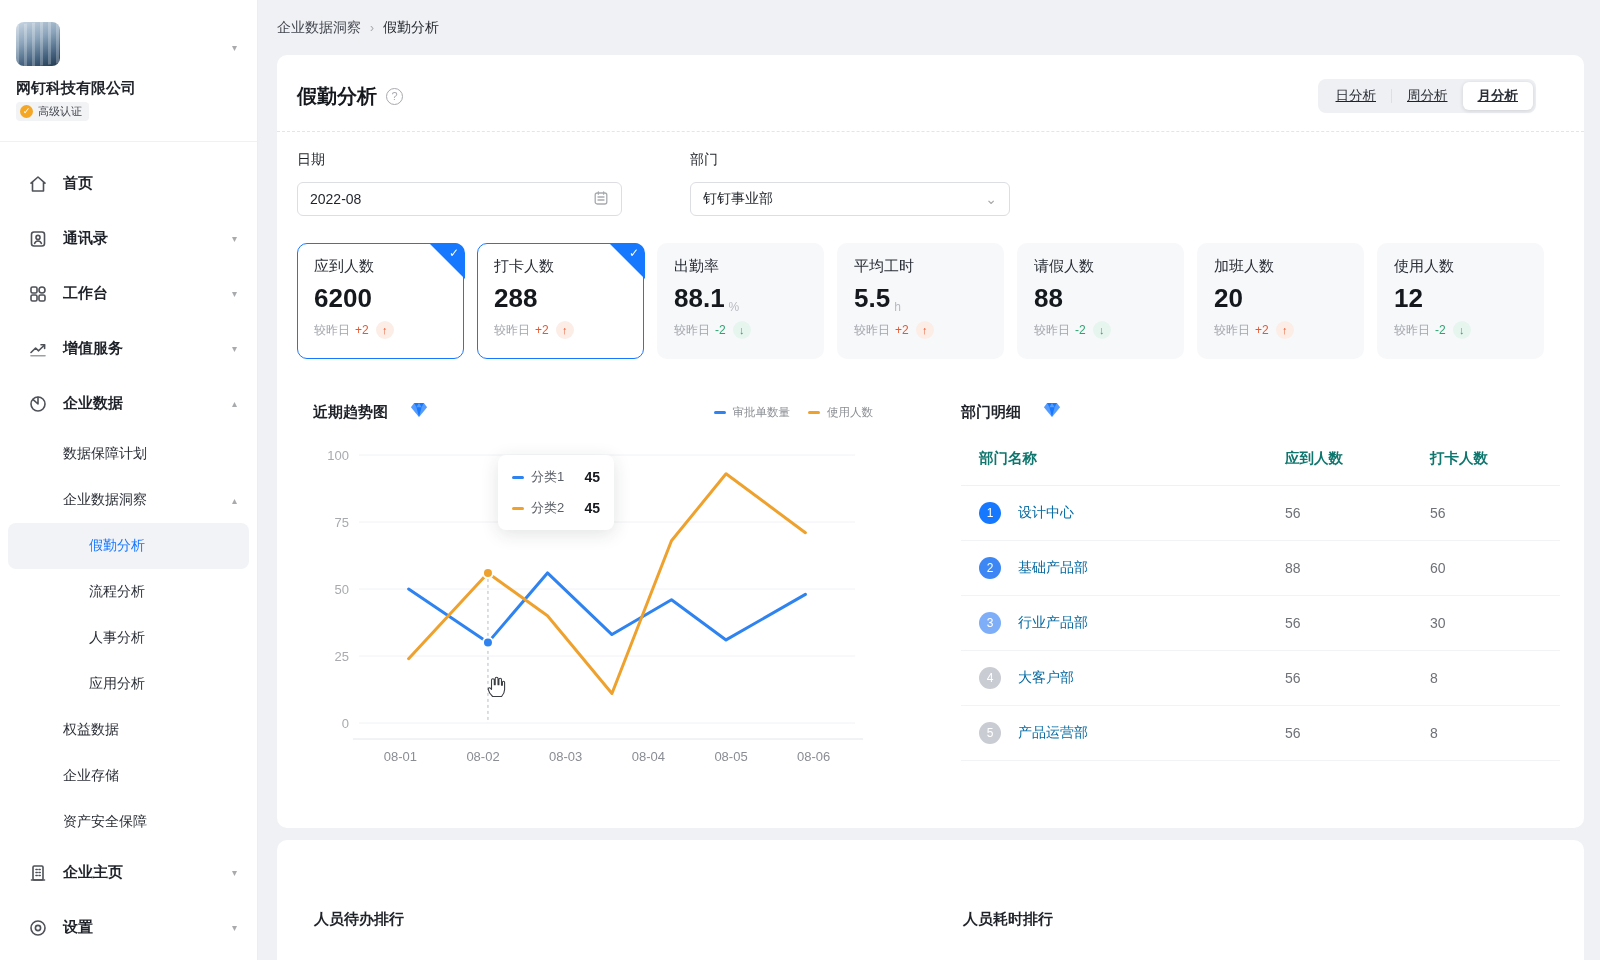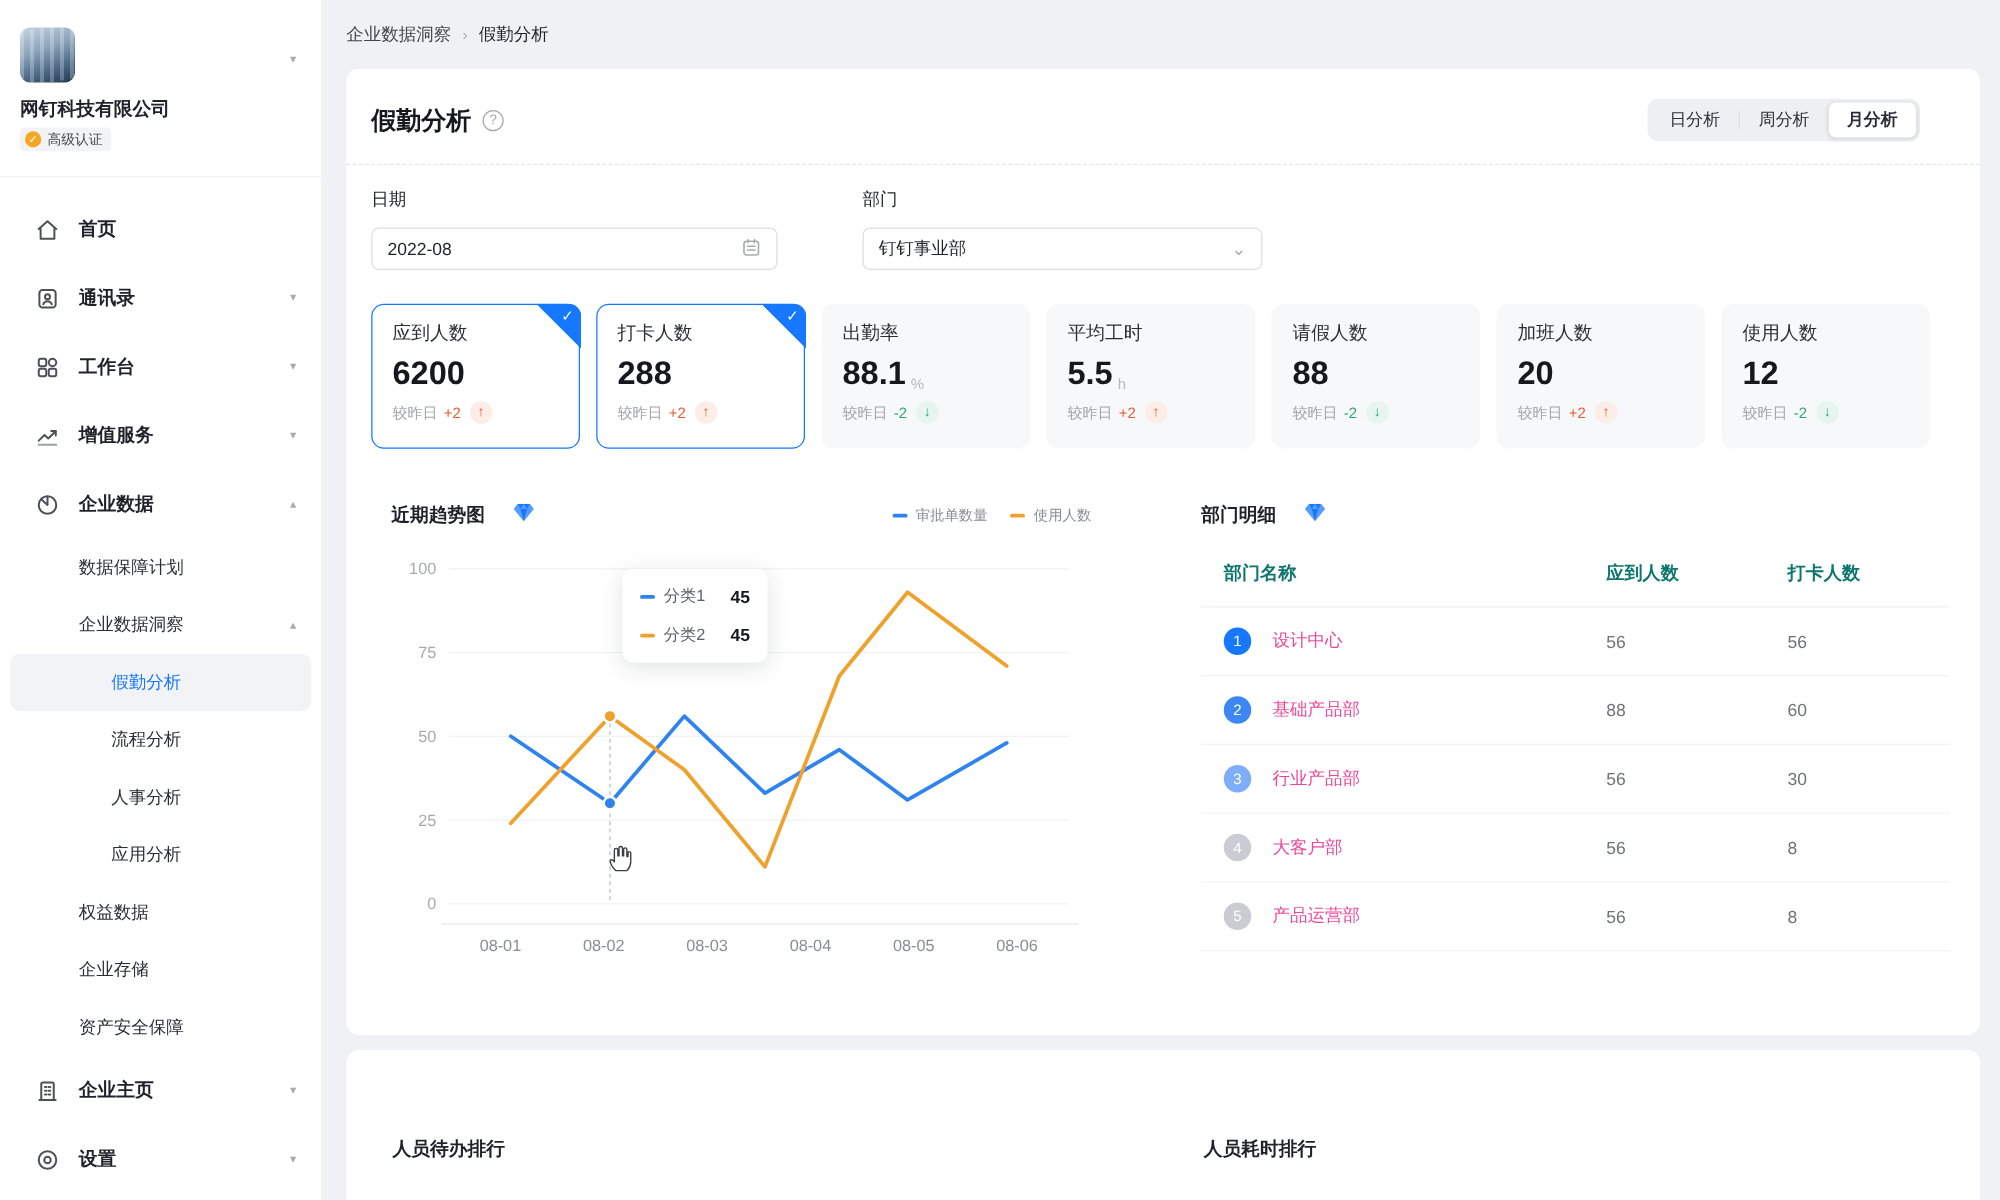--- a/index.html
+++ b/index.html
@@ -33,21 +33,21 @@
   .main{position:absolute;left:259px;top:0;right:0;bottom:0;background:#F0F1F5;}
   .breadcrumb{height:55px;display:flex;align-items:center;gap:9px;padding-left:18px;font-size:14px;}
   .bc-parent{color:#42464E;cursor:pointer;}
   .bc-sep{color:#A8AAAE;font-size:12px;}
   .bc-current{color:#1F2329;}
   .card{background:#fff;border-radius:10px;margin:0 16px 0 18px;}
   .card1{height:773px;position:relative;}
   .c1-head{display:flex;align-items:center;padding:24px 48px 0 20px;}
   .page-title{font-size:20px;font-weight:700;color:#15181D;}
   .help{width:17px;height:17px;border:1.4px solid #A8AAAE;border-radius:50%;color:#A8AAAE;font-size:11px;line-height:14px;text-align:center;margin-left:9px;cursor:pointer;}
-  .seg{margin-left:auto;background:#EFF0F3;border-radius:8px;padding:3px;display:flex;align-items:center;}
+  .seg{margin-left:auto;background:#EFF0F3;border-radius:8px;padding:3px;display:flex;align-items:center;text-decoration:underline;}
   .seg-item{padding:5px 15px;font-size:13.5px;color:#2A2E36;border-radius:6px;cursor:pointer;position:relative;}
   .seg-item.active{background:#fff;font-weight:700;box-shadow:0 1px 4px rgba(15,20,30,.14);}
   .seg-div{width:1px;height:14px;background:#DDDFE4;}
   .dashed{border-bottom:1px dashed #E3E5EA;margin-top:18px;}
   .filters{display:flex;gap:68px;padding:19px 0 0 20px;}
   .f-label{font-size:14px;color:#1F2329;margin-bottom:13px;}
   .f-box{height:34px;border:1px solid #DCDEE3;border-radius:6px;background:#fff;display:flex;align-items:center;padding:0 12px;font-size:14px;color:#1F2329;cursor:pointer;}
   .f-date{width:325px;}
   .f-dept{width:320px;}
   .f-box .ficon{margin-left:auto;color:#A8AAAE;}
@@ -77,21 +77,21 @@
   .tooltip{position:absolute;width:116px;background:#fff;border-radius:8px;box-shadow:0 4px 18px rgba(31,35,41,.13);padding:13px 14px;display:flex;flex-direction:column;gap:13px;}
   .tt-row{display:flex;align-items:center;font-size:13px;color:#5A5E66;}
   .tt-val{margin-left:auto;font-weight:700;color:#15181D;font-size:14px;}
   .hand{position:absolute;pointer-events:none;}
 
   .dept-panel{flex:1;}
   .dt-head{display:flex;margin-top:26px;padding:0 0 17px 18px;font-size:14.5px;font-weight:600;color:#0f766e;border-bottom:1px solid #F0F1F3;}
   .col-name{flex:1;} .col-a{width:145px;} .col-b{width:130px;}
   .dt-row{display:flex;align-items:center;height:55px;border-bottom:1px solid #F2F3F5;padding-left:18px;font-size:14px;}
   .rank{width:22px;height:22px;border-radius:50%;color:#fff;font-size:12px;line-height:22px;text-align:center;margin-right:17px;flex:none;}
-  .dt-name{color:#ec4899;}
+  .dt-name{color:#0369a1;}
   .dt-num{color:#6E7177;}
   .dt-row .col-name{display:flex;align-items:center;}
 
   .card2{margin-top:12px;height:160px;position:relative;}
   .c2-title{position:absolute;top:70px;font-size:15px;font-weight:700;color:#1F2329;}
   .c2-left{left:37px;} .c2-right{left:686px;}
 
   svg text{font-family:"Liberation Sans","DejaVu Sans",sans-serif;}
 </style>
 </head>

